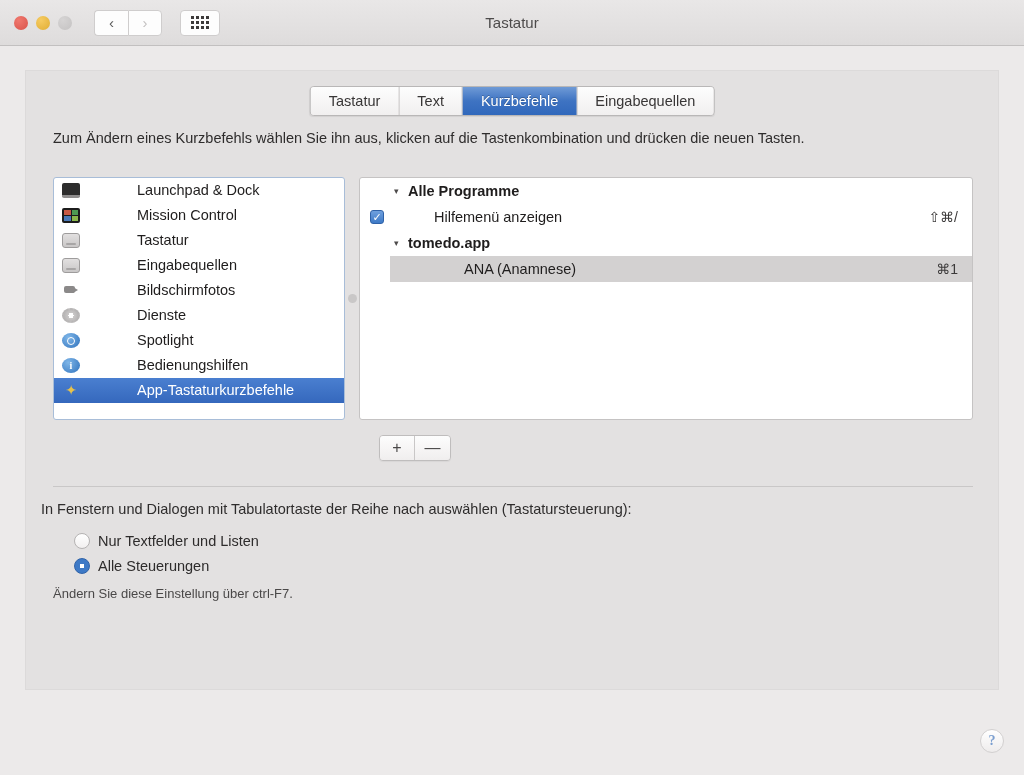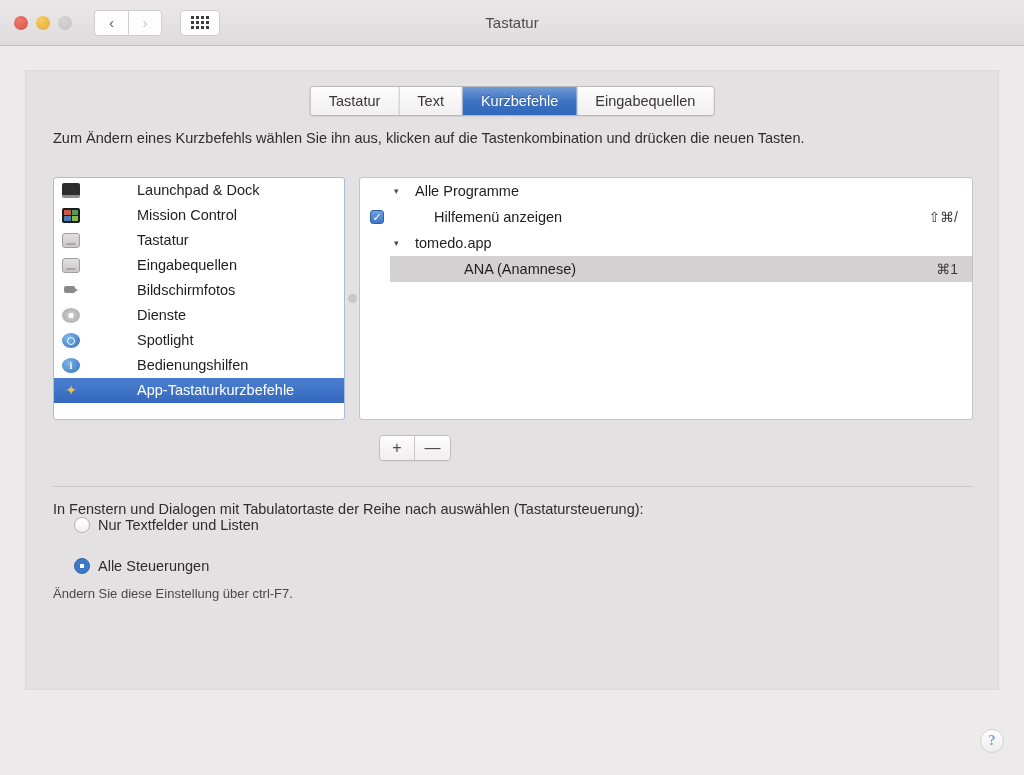--- a/index.html
+++ b/index.html
@@ -244,21 +244,21 @@
   .sc-row.selected { background: #d3d1d1; margin-left: 30px; }
   .sc-check { width: 34px; flex: 0 0 34px; display:flex; align-items:center; justify-content:center; }
   .cbox {
     width: 14px; height: 14px; border-radius: 3px;
     background: linear-gradient(to bottom,#6fa0de,#3d79c6);
     border: 1px solid #2f62a8;
     color: #fff; font-size: 11px; line-height: 12px; text-align:center;
   }
   .sc-disc { width: 14px; flex: 0 0 14px; font-size: 9px; color: #4c4a4a; }
   .sc-name { flex: 1; }
-  .sc-name.group { font-weight: normal; margin-left: 7px; }
+  .sc-name.group { font-weight: bold; }
   .sc-name.child { padding-left: 26px; }
   .sc-key { font-size: 14px; color: #3c3a3a; white-space: nowrap; }
 
   
   #addremove {
     position: absolute;
     left: 353px; top: 364px;
     display: flex;
     border: 1px solid #bfbdbd;
     border-radius: 4px;
@@ -276,32 +276,32 @@
 
   
   #divider {
     position: absolute;
     left: 27px; top: 415px;
     width: 920px; height: 1px;
     background: #c9c7c7;
   }
   #tabtext {
     position: absolute;
-    left: 27px; top: 430px;
+    left: 15px; top: 430px;
     font-size: 14.5px;
     color: #2e2c2c;
   }
   .radiorow {
     position: absolute;
     left: 48px;
     display: flex; align-items: center; gap: 8px;
     font-size: 14.5px;
     color: #2e2c2c;
   }
-  #radio1 { top: 446px; }
+  #radio1 { top: 462px; }
   #radio2 { top: 487px; }
   .radio {
     width: 16px; height: 16px; border-radius: 50%;
     background: linear-gradient(to bottom,#ffffff,#f2f0f0);
     border: 1px solid #b5b3b3;
     flex: 0 0 16px;
   }
   .radio.on {
     background: radial-gradient(circle at 50% 50%, #ffffff 0 22%, #3d79c6 24% 100%);
     border-color: #2f62a8;

